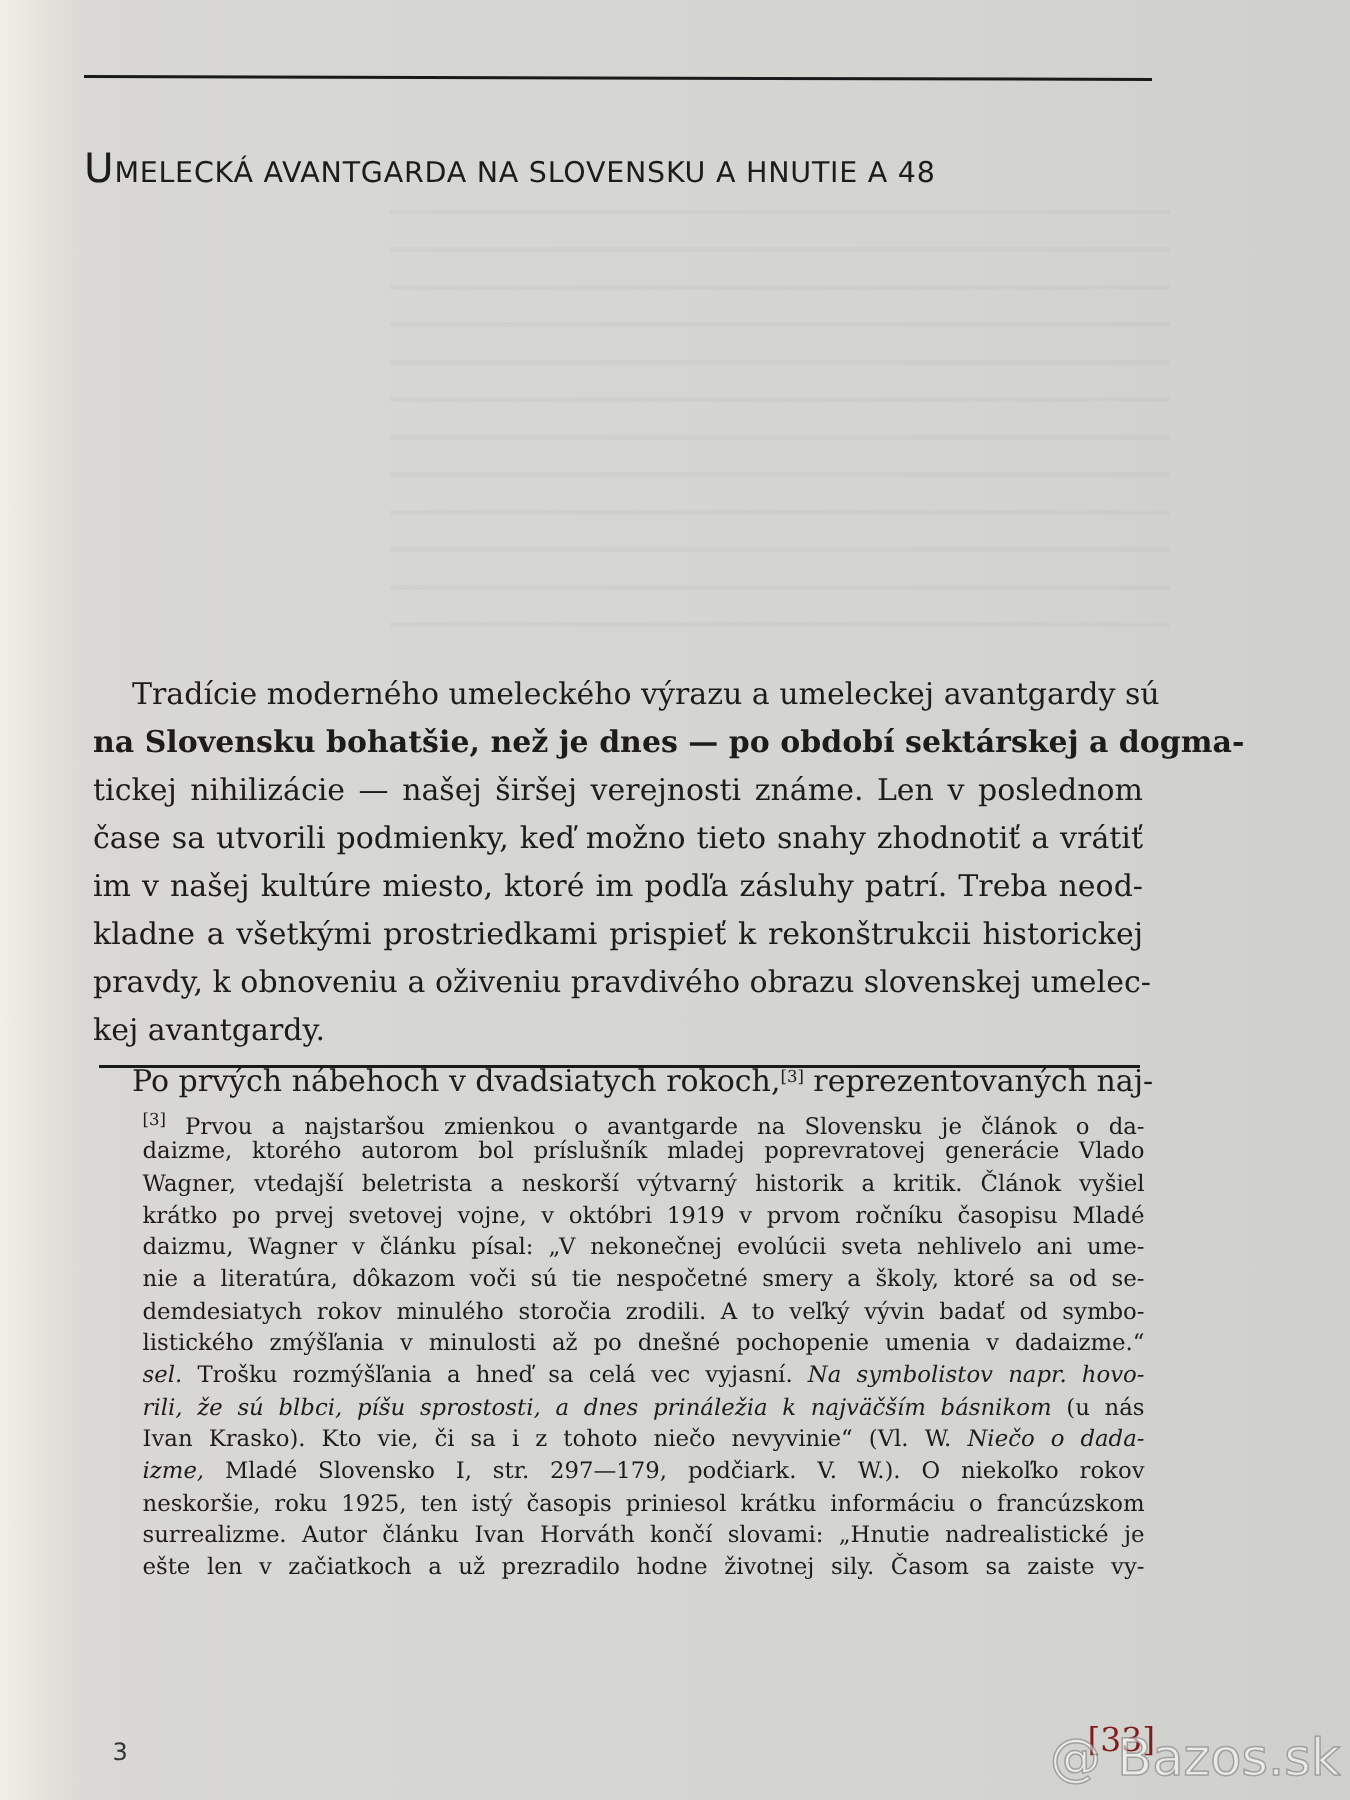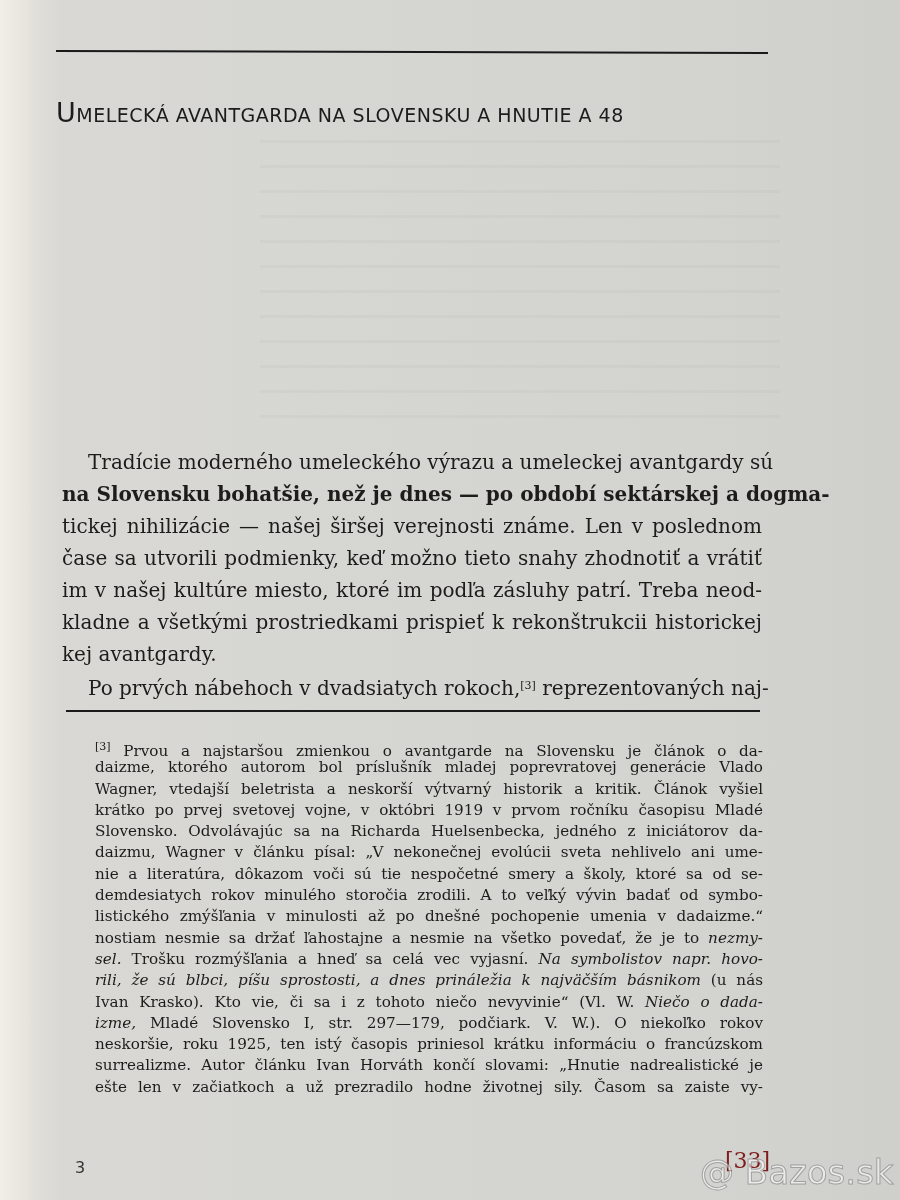--- a/index.html
+++ b/index.html
@@ -66,37 +66,36 @@
 
 <h1 class="title"><span class="cap">U</span><span>MELECKÁ AVANTGARDA NA SLOVENSKU A HNUTIE A 48</span></h1>
 
 <div class="body-text">
   <span class="line" style="padding-left:0;">Tradície moderného umeleckého výrazu a umeleckej avantgardy sú</span>
   <span class="line" style="margin-left:-26px;font-weight:bold;">na Slovensku bohatšie, než je dnes — po období sektárskej a dogma-</span>
   <span class="line" style="margin-left:-26px;">tickej nihilizácie — našej širšej verejnosti známe. Len v poslednom</span>
   <span class="line" style="margin-left:-26px;">čase sa utvorili podmienky, keď možno tieto snahy zhodnotiť a vrátiť</span>
   <span class="line" style="margin-left:-26px;">im v našej kultúre miesto, ktoré im podľa zásluhy patrí. Treba neod-</span>
   <span class="line" style="margin-left:-26px;">kladne a všetkými prostriedkami prispieť k rekonštrukcii historickej</span>
+  <span class="line" style="margin-left:-26px;">pravdy, k obnoveniu a oživeniu pravdivého obrazu slovenskej umelec-</span>
   <span class="line last" style="margin-left:-26px;">kej avantgardy.</span>
   <span class="line"><span>Po prvých nábehoch v dvadsiatych rokoch,</span><sup class="ref">[3]</sup><span> reprezentovaných naj-</span></span>
 </div>
 
 <div class="rule-foot"></div>
 
 <div class="footnote">
   <span class="line"><sup class="ref">[3]</sup><span> Prvou a najstaršou zmienkou o avantgarde na Slovensku je článok o da-</span></span>
   <span class="line">daizme, ktorého autorom bol príslušník mladej poprevratovej generácie Vlado</span>
   <span class="line">Wagner, vtedajší beletrista a neskorší výtvarný historik a kritik. Článok vyšiel</span>
   <span class="line">krátko po prvej svetovej vojne, v októbri 1919 v prvom ročníku časopisu Mladé</span>
-  <span class="line">Slovensko. Odvolávajúc sa na Richarda Huelsenbecka, jedného z iniciátorov da-</span>
   <span class="line">daizmu, Wagner v článku písal: „V nekonečnej evolúcii sveta nehlivelo ani ume-</span>
   <span class="line">nie a literatúra, dôkazom voči sú tie nespočetné smery a školy, ktoré sa od se-</span>
   <span class="line">demdesiatych rokov minulého storočia zrodili. A to veľký vývin badať od symbo-</span>
   <span class="line">listického zmýšľania v minulosti až po dnešné pochopenie umenia v dadaizme.“</span>
-  <span class="line"><span>nostiam nesmie sa držať ľahostajne a nesmie na všetko povedať, že je to </span><em>nezmy-</em></span>
   <span class="line"><em>sel.</em><span> Trošku rozmýšľania a hneď sa celá vec vyjasní. </span><em>Na symbolistov napr. hovo-</em></span>
   <span class="line"><em>rili, že sú blbci, píšu sprostosti, a dnes prináležia k najväčším básnikom</em><span> (u nás</span></span>
   <span class="line"><span>Ivan Krasko). Kto vie, či sa i z tohoto niečo nevyvinie“ (Vl. W. </span><em>Niečo o dada-</em></span>
   <span class="line"><em>izme,</em><span> Mladé Slovensko I, str. 297—179, podčiark. V. W.). O niekoľko rokov</span></span>
   <span class="line">neskoršie, roku 1925, ten istý časopis priniesol krátku informáciu o francúzskom</span>
   <span class="line">surrealizme. Autor článku Ivan Horváth končí slovami: „Hnutie nadrealistické je</span>
   <span class="line">ešte len v začiatkoch a už prezradilo hodne životnej sily. Časom sa zaiste vy-</span>
 </div>
 
 <div class="page-left">3</div>

